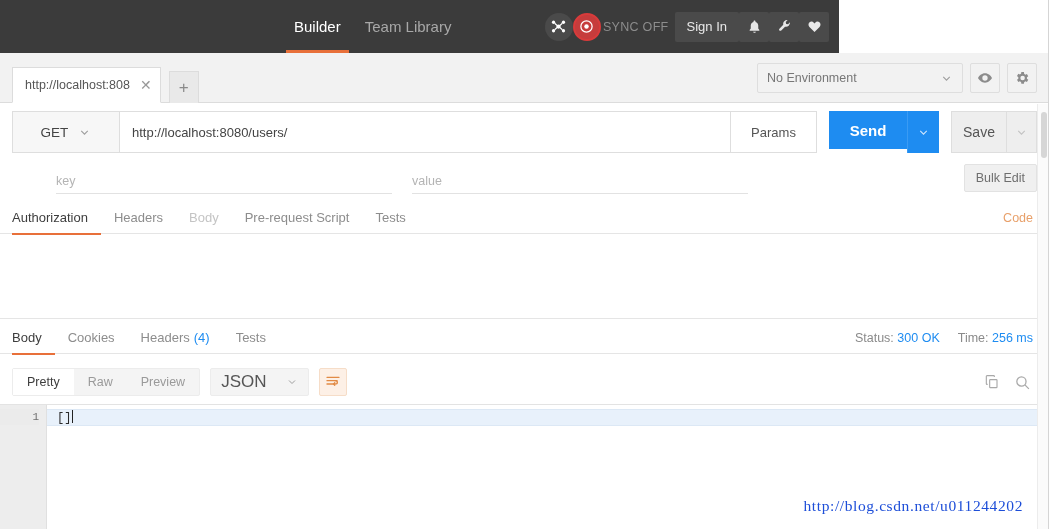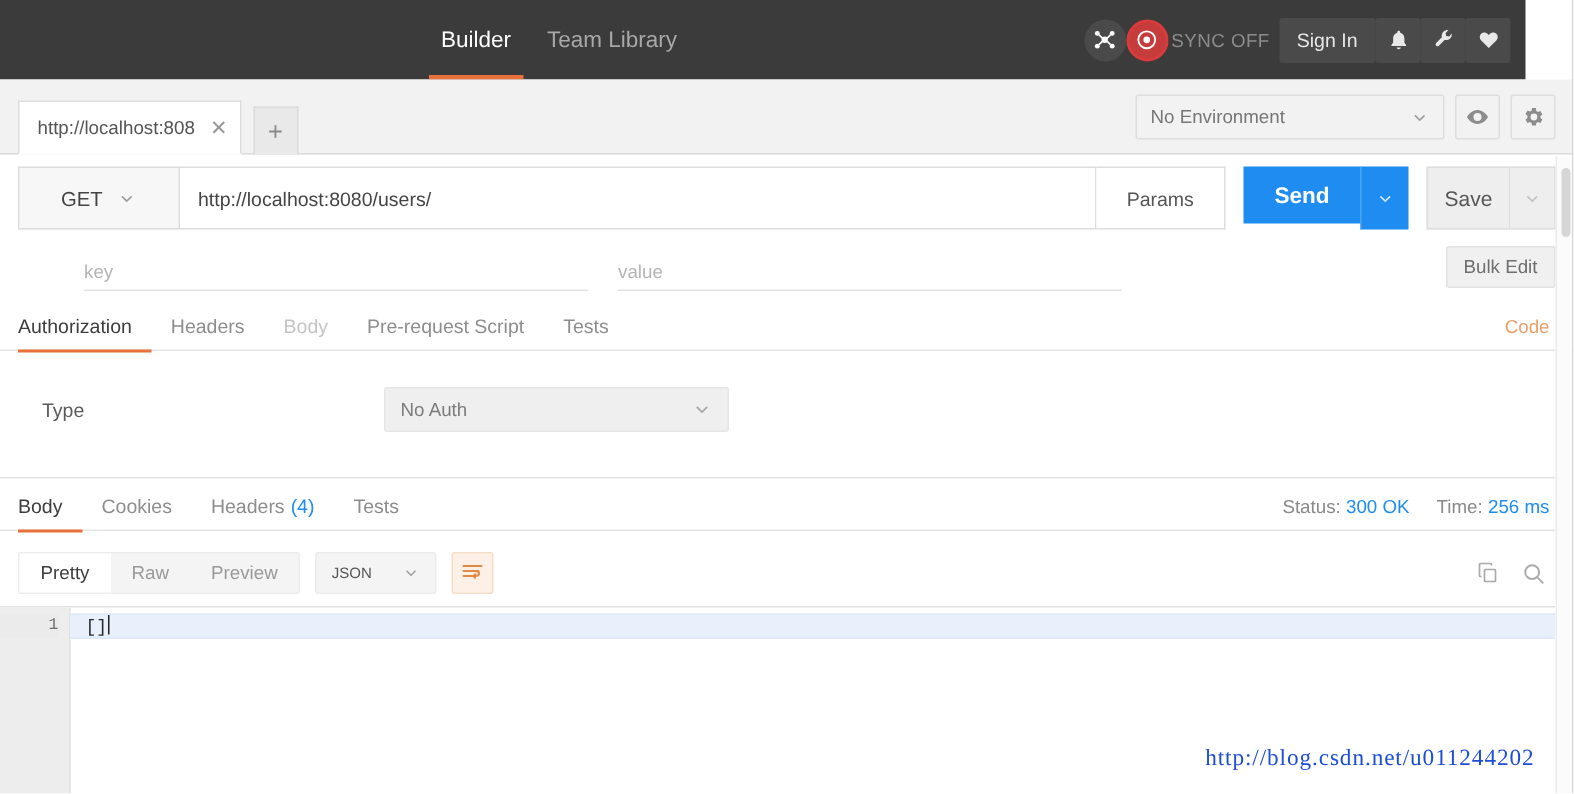--- a/index.html
+++ b/index.html
@@ -6,21 +6,21 @@
   html, body {
     width: 1049px; height: 529px;
     font-family: "Liberation Sans", sans-serif;
     background: #ffffff;
     overflow: hidden;
   }
   #app { position: relative; width: 1049px; height: 529px; background:#fff; }
 
   
   .topbar {
-    position:absolute; left:0; top:0; width:1017px; height:53px;
+    position:absolute; left:0; top:0; width:839px; height:53px;
     background:#3b3b3b;
     display:flex; align-items:center;
   }
   .topnav { display:flex; align-items:flex-end; height:53px; margin-left:282px; }
   .topnav-item {
     color:#a8a8a8; font-size:15px; height:53px;
     display:flex; align-items:center; padding:0 12px;
     position:relative; cursor:pointer; white-space:nowrap;
   }
   .topnav-item.active { color:#ffffff; }
@@ -173,21 +173,21 @@
   
   .viewbar { position:absolute; left:0; top:362px; width:1049px; height:40px; padding:0 12px; display:flex; align-items:center; }
   .seg-group { display:flex; background:#f4f4f4; border:1px solid #ececec; border-radius:2px; height:28px; }
   .seg {
     display:flex; align-items:center; padding:0 14px; font-size:12.5px;
     color:#9a9a9a; cursor:pointer;
   }
   .seg.active { color:#3d3d3d; background:#ffffff; }
   .fmt-select {
     margin-left:10px; height:28px; background:#f4f4f4; border:1px solid #ececec; border-radius:2px;
-    display:flex; align-items:center; gap:20px; padding:0 10px; font-size:10px; color:#555; cursor:pointer;
+    display:flex; align-items:center; gap:20px; padding:0 10px; font-size:17px; color:#555; cursor:pointer;
   }
   .wrap-btn {
     margin-left:10px; width:28px; height:28px; background:#fdf0e6; border:1px solid #f6ddc8;
     border-radius:2px; display:flex; align-items:center; justify-content:center; cursor:pointer;
   }
   .view-right { margin-left:auto; display:flex; align-items:center; gap:14px; padding-right:6px;}
   .view-right .ic { cursor:pointer; display:flex; }
 
   
   .editor {
@@ -362,31 +362,20 @@
     </div>
     <div class="rtab">
       <span>Pre-request Script</span>
     </div>
     <div class="rtab">
       <span>Tests</span>
     </div>
     <div class="code-link">Code</div>
   </div>
 
-  <div class="authpane">
-    <div class="auth-label">Type</div>
-    <div class="auth-select">
-      <span>No Auth</span>
-      <span class="chev">
-        <svg width="14" height="14" viewBox="0 0 24 24" fill="none" stroke="#a6a6a6" stroke-width="2">
-          <path d="M6 9l6 6 6-6"></path>
-        </svg>
-      </span>
-    </div>
-  </div>
   <div class="pane-sep"></div>
 
   <div class="resptabs">
     <div class="rtab active">
       <span>Body</span>
     </div>
     <div class="rtab">
       <span>Cookies</span>
     </div>
     <div class="rtab">

